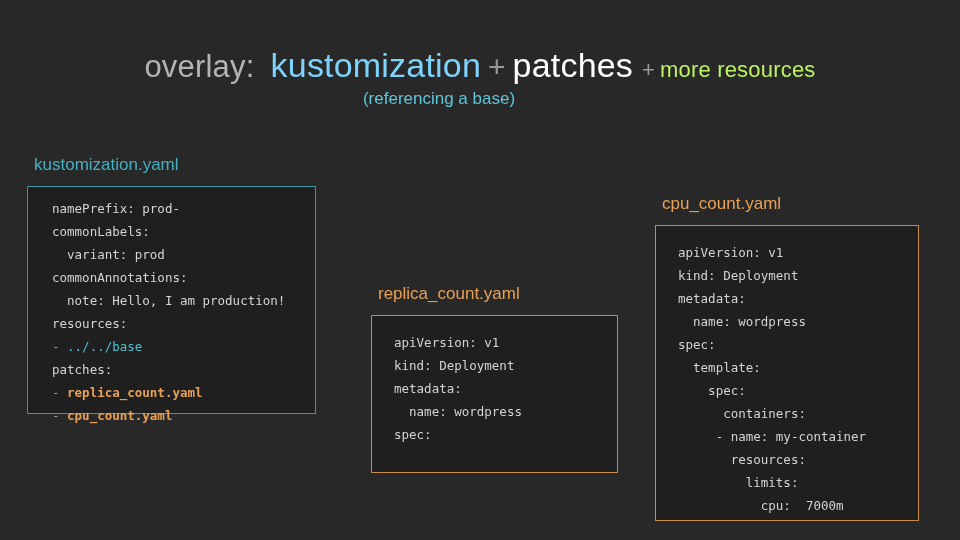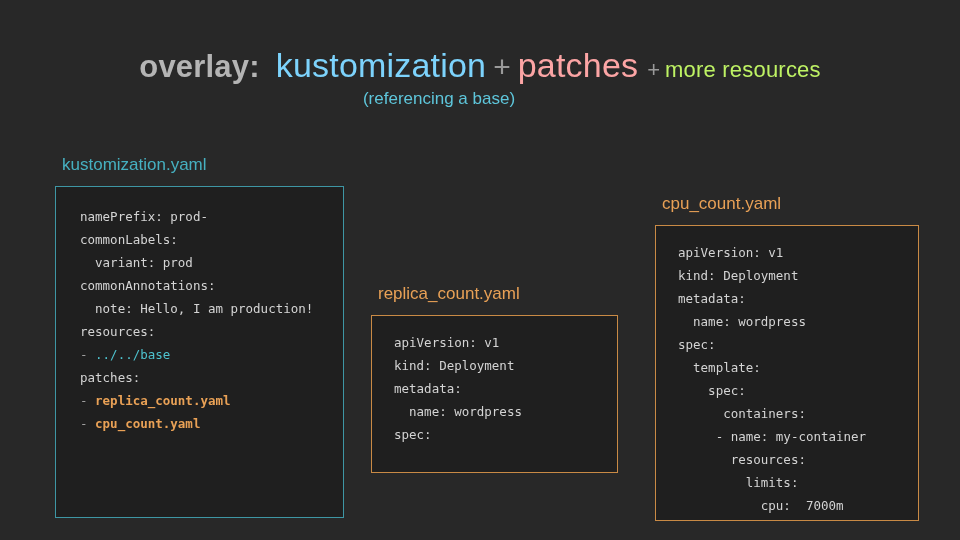--- a/index.html
+++ b/index.html
@@ -26,36 +26,35 @@
     text-align: center;
   }
   #title-line {
     white-space: nowrap;
     line-height: 1;
   }
   .t-overlay {
     font-size: 31px;
     color: #b4b4b4;
     letter-spacing: 0.2px;
-    font-weight: bold;
   }
   .t-gap { display: inline-block; width: 16px; }
   .t-kustomization {
     font-size: 34px;
     color: #7dd3fc;
     letter-spacing: 0.2px;
   }
   .t-plus {
     font-size: 30px;
     color: #9a9a9a;
     padding: 0 7px;
   }
   .t-patches {
     font-size: 34px;
-    color: #fca5a5;
+    color: #ffffff;
     letter-spacing: 0.2px;
   }
   .t-plus2 {
     font-size: 22px;
     color: #9a9a9a;
     padding: 0 5px 0 9px;
   }
   .t-more {
     font-size: 22px;
     color: #bef264;
@@ -93,26 +92,26 @@
   .code-line {
     height: 23px;
     line-height: 23px;
     white-space: pre;
   }
   .tok-dash { color: #9e9e9e; }
   .tok-cyan { color: #4ec3cf; font-weight: normal; }
   .tok-orange { color: #e9a156; font-weight: bold; }
 
   
-  #panel-kustomization { left: 27px; top: 156px; margin-left: 28px; }
+  #panel-kustomization { left: 27px; top: 156px; }
   #panel-kustomization .panel-label { color: #46b0c0; }
   #panel-kustomization .panel-box {
-    width: 289px; height: 332px;
+    width: 289px; height: 228px;
     border-color: #3e96a4;
-    padding: 18px 0 0 24px;
+    padding: 10px 0 0 24px;
   }
 
   
   #panel-replica { left: 371px; top: 285px; }
   #panel-replica .panel-label { color: #e9a156; }
   #panel-replica .panel-box {
     width: 247px; height: 158px;
     border-color: #c98a45;
     padding: 15px 0 0 22px;
   }

